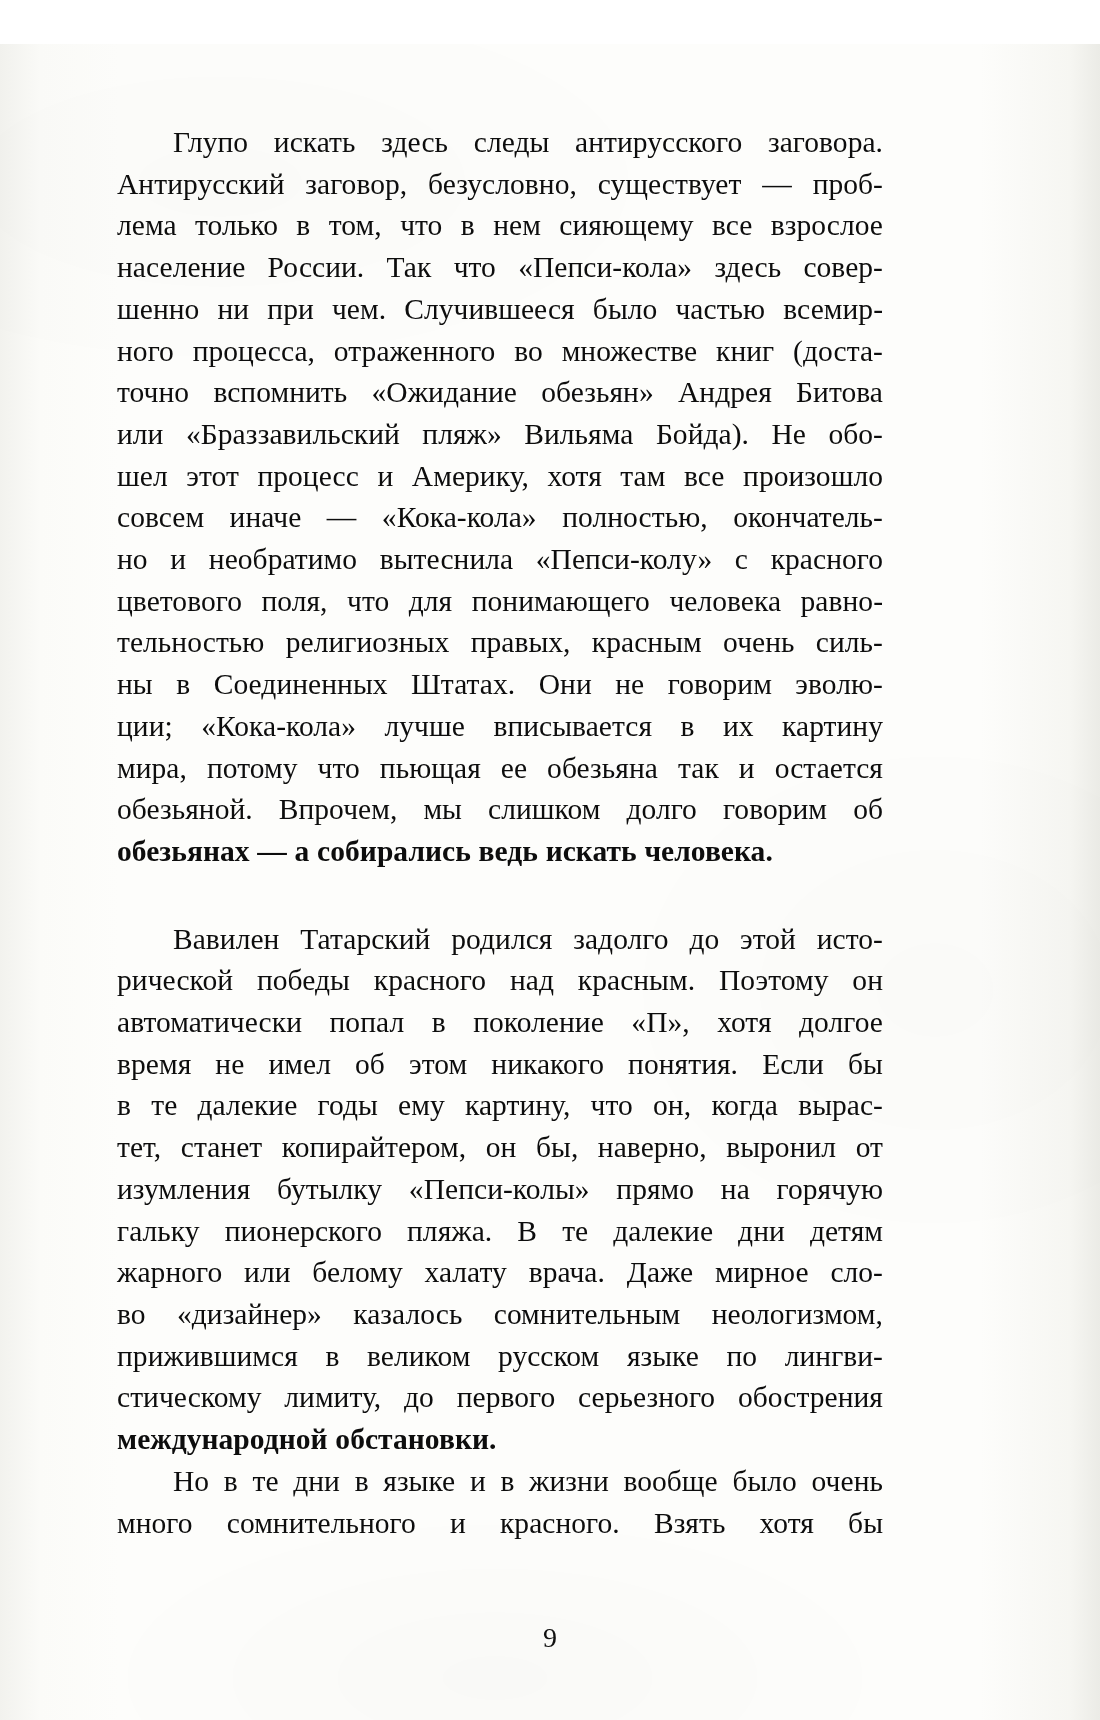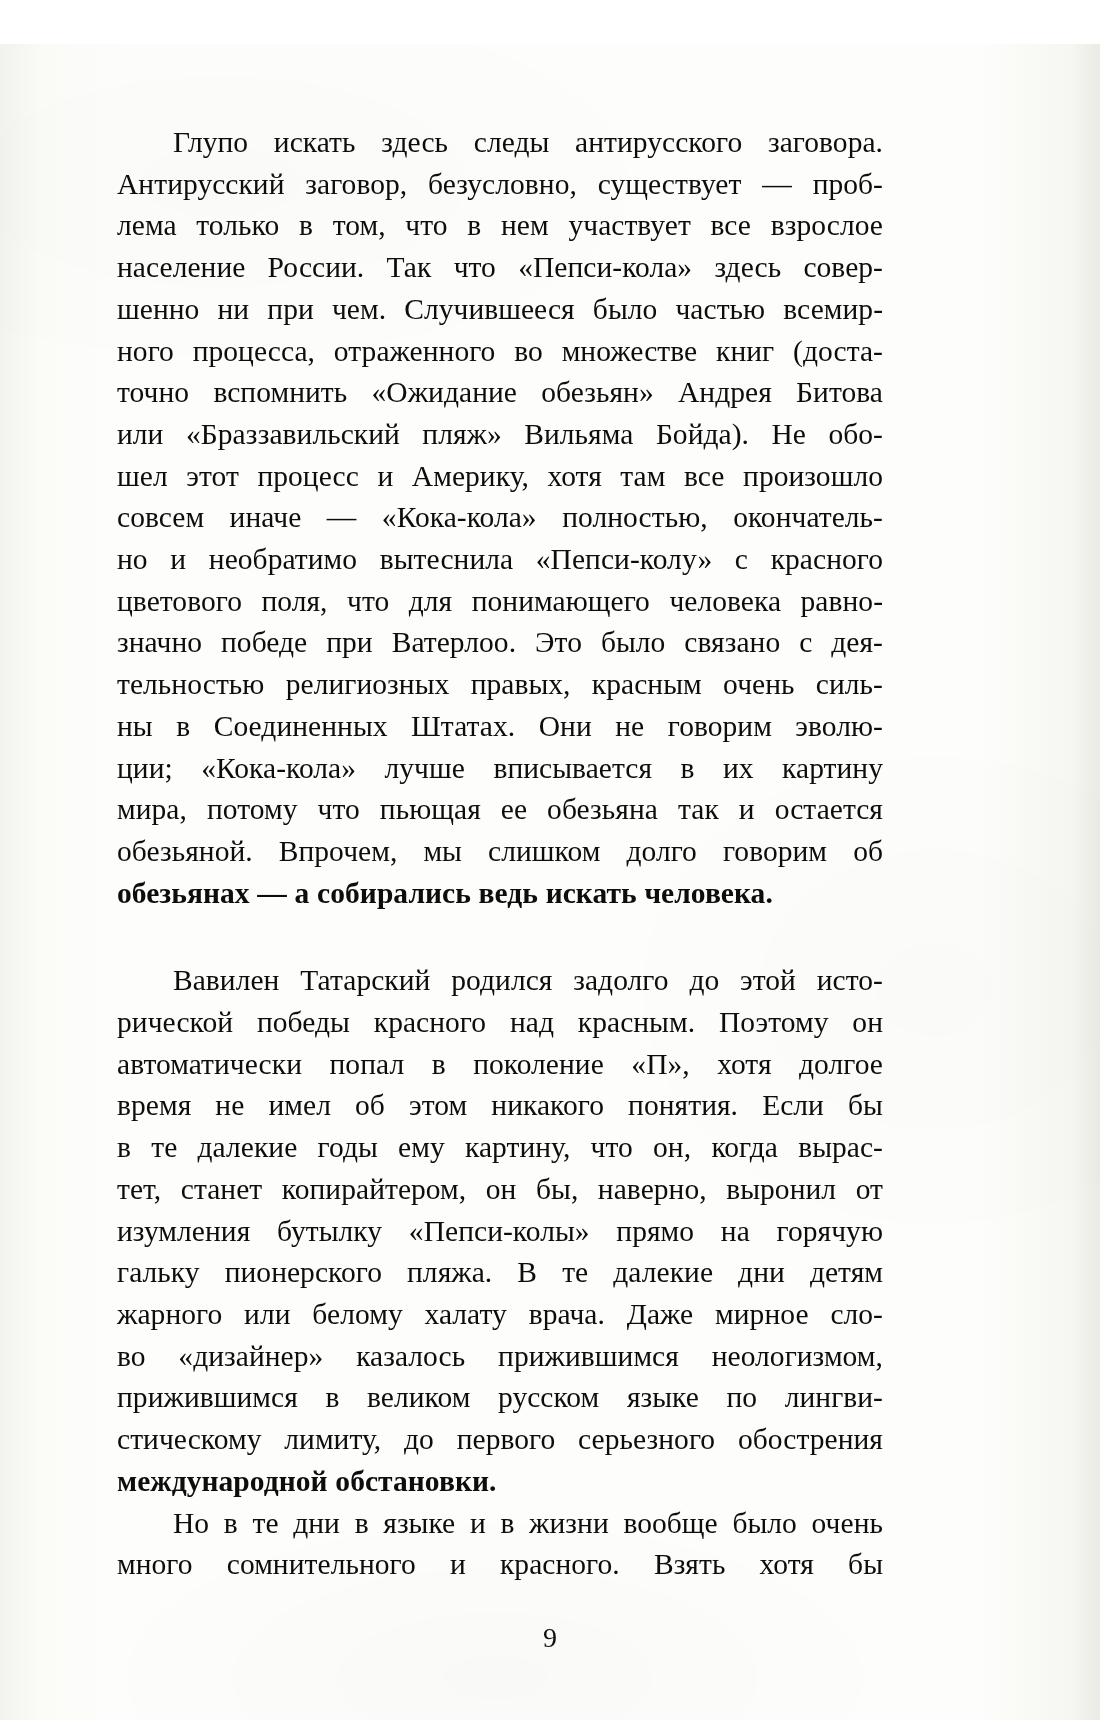--- a/index.html
+++ b/index.html
@@ -94,52 +94,51 @@
 </head>
 <body>
 
 <div id="page">
 
   <div id="text-block">
 
     <p class="body-par">
       <span class="ln indent" style="text-indent:56px">Глупо искать здесь следы антирусского заговора.</span>
       <span class="ln">Антирусский заговор, безусловно, существует — проб-</span>
-      <span class="ln">лема только в том, что в нем участвует все взрослое</span>
+      <span class="ln">лема только в том, что в нем сияющему все взрослое</span>
       <span class="ln">население России. Так что «Пепси-кола» здесь совер-</span>
       <span class="ln">шенно ни при чем. Случившееся было частью всемир-</span>
       <span class="ln">ного процесса, отраженного во множестве книг (доста-</span>
       <span class="ln">точно вспомнить «Ожидание обезьян» Андрея Битова</span>
       <span class="ln">или «Браззавильский пляж» Вильяма Бойда). Не обо-</span>
       <span class="ln">шел этот процесс и Америку, хотя там все произошло</span>
       <span class="ln">совсем иначе — «Кока-кола» полностью, окончатель-</span>
       <span class="ln">но и необратимо вытеснила «Пепси-колу» с красного</span>
       <span class="ln">цветового поля, что для понимающего человека равно-</span>
-      <span class="ln">значно победе при Ватерлоо. Это было связано с дея-</span>
       <span class="ln">тельностью религиозных правых, красным очень силь-</span>
       <span class="ln">ны в Соединенных Штатах. Они не говорим эволю-</span>
       <span class="ln">ции; «Кока-кола» лучше вписывается в их картину</span>
       <span class="ln">мира, потому что пьющая ее обезьяна так и остается</span>
       <span class="ln">обезьяной. Впрочем, мы слишком долго говорим об</span>
       <span class="ln last">обезьянах — а собирались ведь искать человека.</span>
     </p>
 
     <div class="par-gap"></div>
 
     <p class="body-par">
       <span class="ln indent" style="text-indent:56px">Вавилен Татарский родился задолго до этой исто-</span>
       <span class="ln">рической победы красного над красным. Поэтому он</span>
       <span class="ln">автоматически попал в поколение «П», хотя долгое</span>
       <span class="ln">время не имел об этом никакого понятия. Если бы</span>
       <span class="ln">в те далекие годы ему картину, что он, когда вырас-</span>
       <span class="ln">тет, станет копирайтером, он бы, наверно, выронил от</span>
       <span class="ln">изумления бутылку «Пепси-колы» прямо на горячую</span>
       <span class="ln">гальку пионерского пляжа. В те далекие дни детям</span>
       <span class="ln">жарного или белому халату врача. Даже мирное сло-</span>
-      <span class="ln">во «дизайнер» казалось прижившимся неологизмом,</span>
+      <span class="ln">во «дизайнер» казалось сомнительным неологизмом,</span>
       <span class="ln">прижившимся в великом русском языке по лингви-</span>
       <span class="ln">стическому лимиту, до первого серьезного обострения</span>
       <span class="ln last">международной обстановки.</span>
     </p>
 
     <div class="par-gap-small"></div>
 
     <p class="body-par">
       <span class="ln indent" style="text-indent:56px">Но в те дни в языке и в жизни вообще было очень</span>
       <span class="ln">много сомнительного и красного. Взять хотя бы</span>

